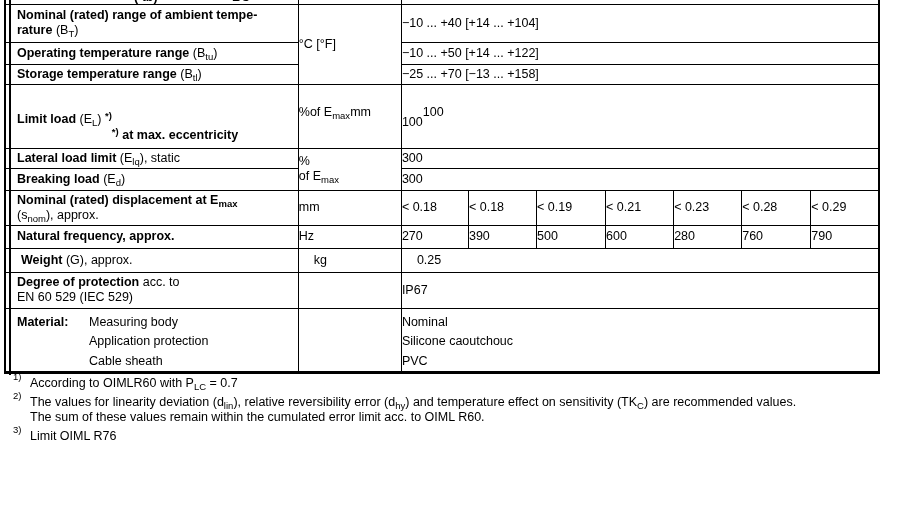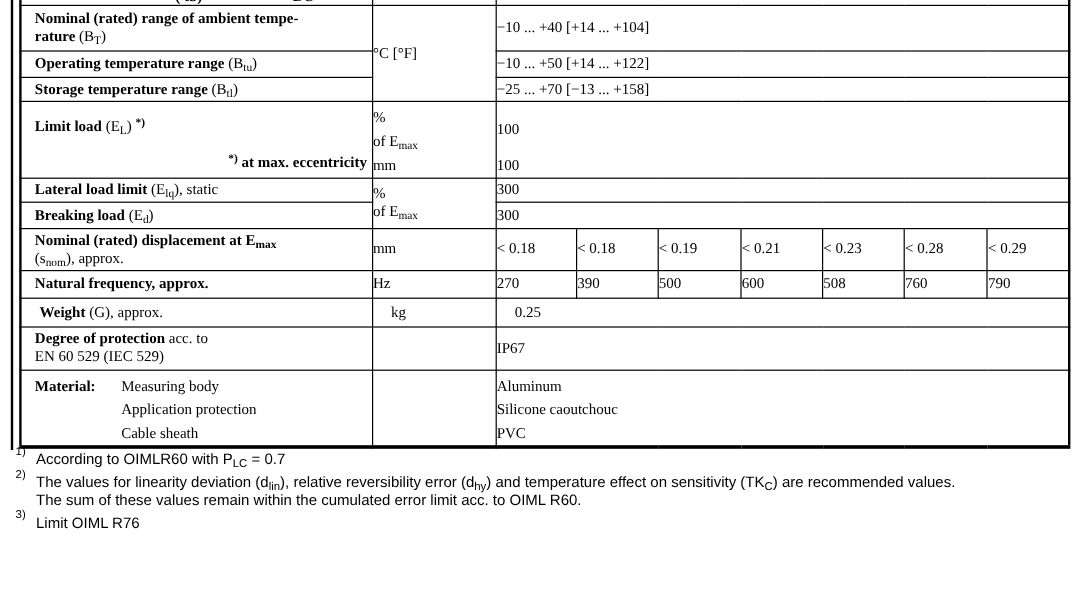--- a/index.html
+++ b/index.html
@@ -11,27 +11,26 @@
     position:relative;
     overflow:hidden;
   }
   .page { position:absolute; left:0; top:0; width:897px; height:507px; background:#ffffff; }
 
   
   .frameline { position:absolute; left:9px; top:0; width:2px; height:375px; background:#000; }
 
   
   table.spec {
-    position:absolute; left:16px; top:0;
+    position:absolute; left:4px; top:0;
     width:876px;
     border-collapse:collapse; table-layout:fixed;
     border-left:2px solid #000;
     border-right:2px solid #000;
     border-bottom:3px solid #000;
-    font-family:Liberation Serif, serif;
   }
   table.spec td {
     border:1px solid #000;
     font-size:12.5px;
     line-height:15px;
     vertical-align:middle;
     overflow:hidden;
   }
   tr.rp td { height:4px; border-top:none; }
   tr.r1 td { height:38px; }
@@ -51,21 +50,21 @@
   td.clip { position:relative; }
 
   sub { font-size:9.5px; vertical-align:-2.5px; line-height:0; }
   sup { font-size:9.5px; vertical-align:4px; line-height:0; }
   b { font-weight:bold; }
 
   .frag { position:absolute; top:-10px; font-weight:bold; font-size:12.5px; white-space:pre; }
 
   
   td.v-top { vertical-align:top; }
-  .stack { display:flex; flex-direction:column; height:60px; padding-top:2px; }
+  .stack { display:flex; flex-direction:row; height:60px; padding-top:16px; }
   .slot  { height:20px; line-height:20px; }
   .slot2 { height:40px; line-height:40px; }
   .lbl-line1 { height:20px; line-height:20px; margin-top:7px; }
   .lbl-line2 { height:20px; line-height:20px; margin-top:auto; margin-bottom:1px;text-align:right; }
 
   
   .material-stack { display:flex; padding-top:4px; }
   .material-head { width:72px; line-height:19.5px; }
   .material-items div { line-height:19.5px; }
   .tri-lines { padding-top:4px; }
@@ -170,21 +169,21 @@
       <td class="ctr">&lt; 0.29</td>
     </tr>
 
     <tr class="r8">
       <td class="lbl"><b>Natural frequency, approx.</b></td>
       <td class="ctr">Hz</td>
       <td class="ctr">270</td>
       <td class="ctr">390</td>
       <td class="ctr">500</td>
       <td class="ctr">600</td>
-      <td class="ctr">508</td>
+      <td class="ctr">280</td>
       <td class="ctr">760</td>
       <td class="ctr">790</td>
     </tr>
 
     <tr class="r9">
       <td class="lbl"><b>Weight</b> (G), approx.</td>
       <td class="ctr">kg</td>
       <td class="ctr" colspan="7">0.25</td>
     </tr>
 
@@ -201,21 +200,21 @@
           <div class="material-items">
             <div>Measuring body</div>
             <div>Application protection</div>
             <div>Cable sheath</div>
           </div>
         </div>
       </td>
       <td></td>
       <td class="ctr v-top" colspan="7">
         <div class="tri-lines">
-          <div>Aluminum</div>
+          <div>Nominal</div>
           <div>Silicone caoutchouc</div>
           <div>PVC</div>
         </div>
       </td>
     </tr>
   </tbody>
     </table>
 
   <div class="footnotes">
     <div class="fn">

